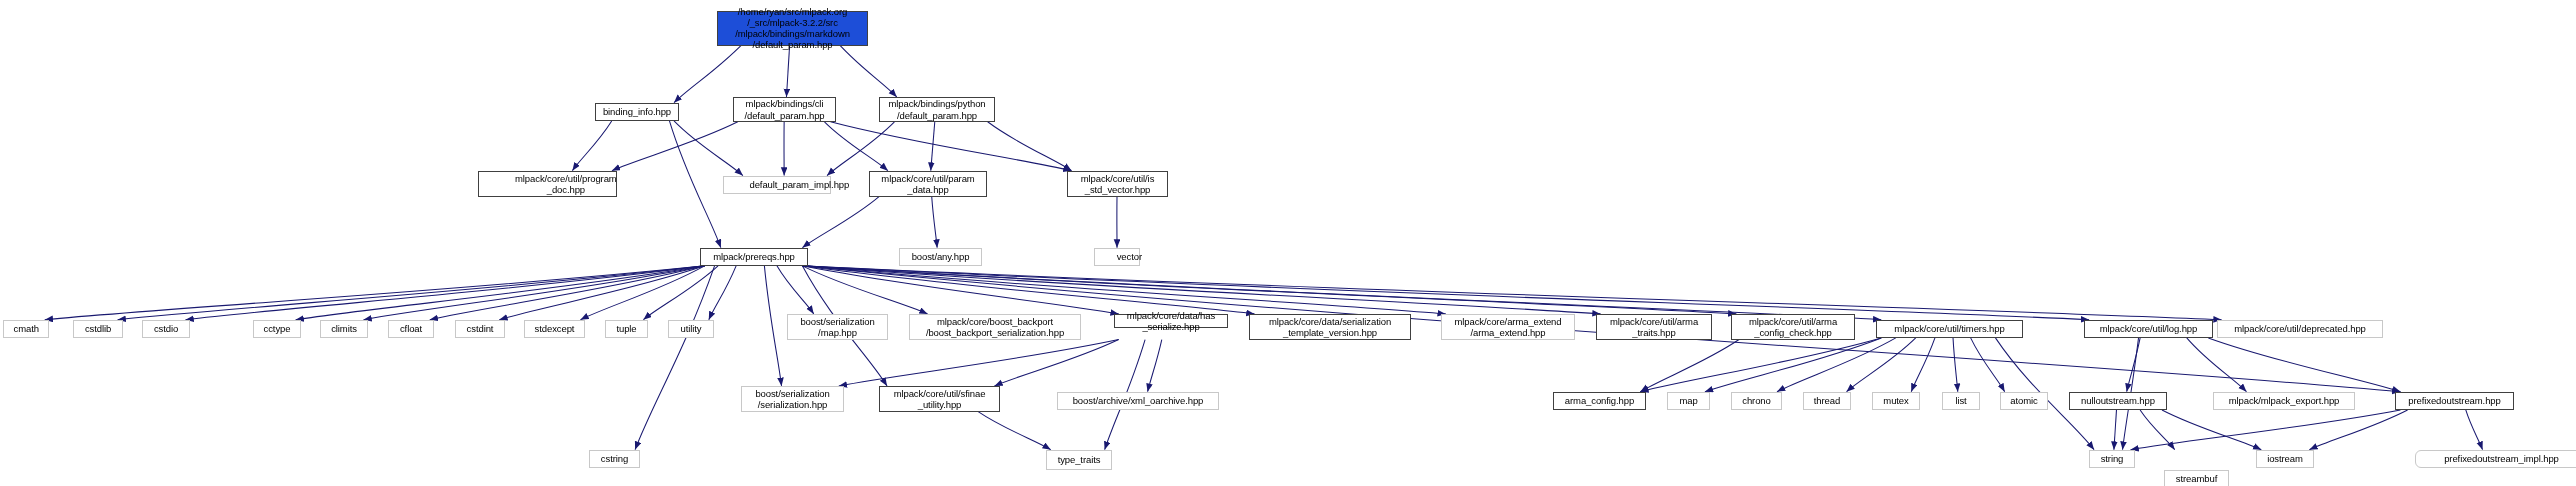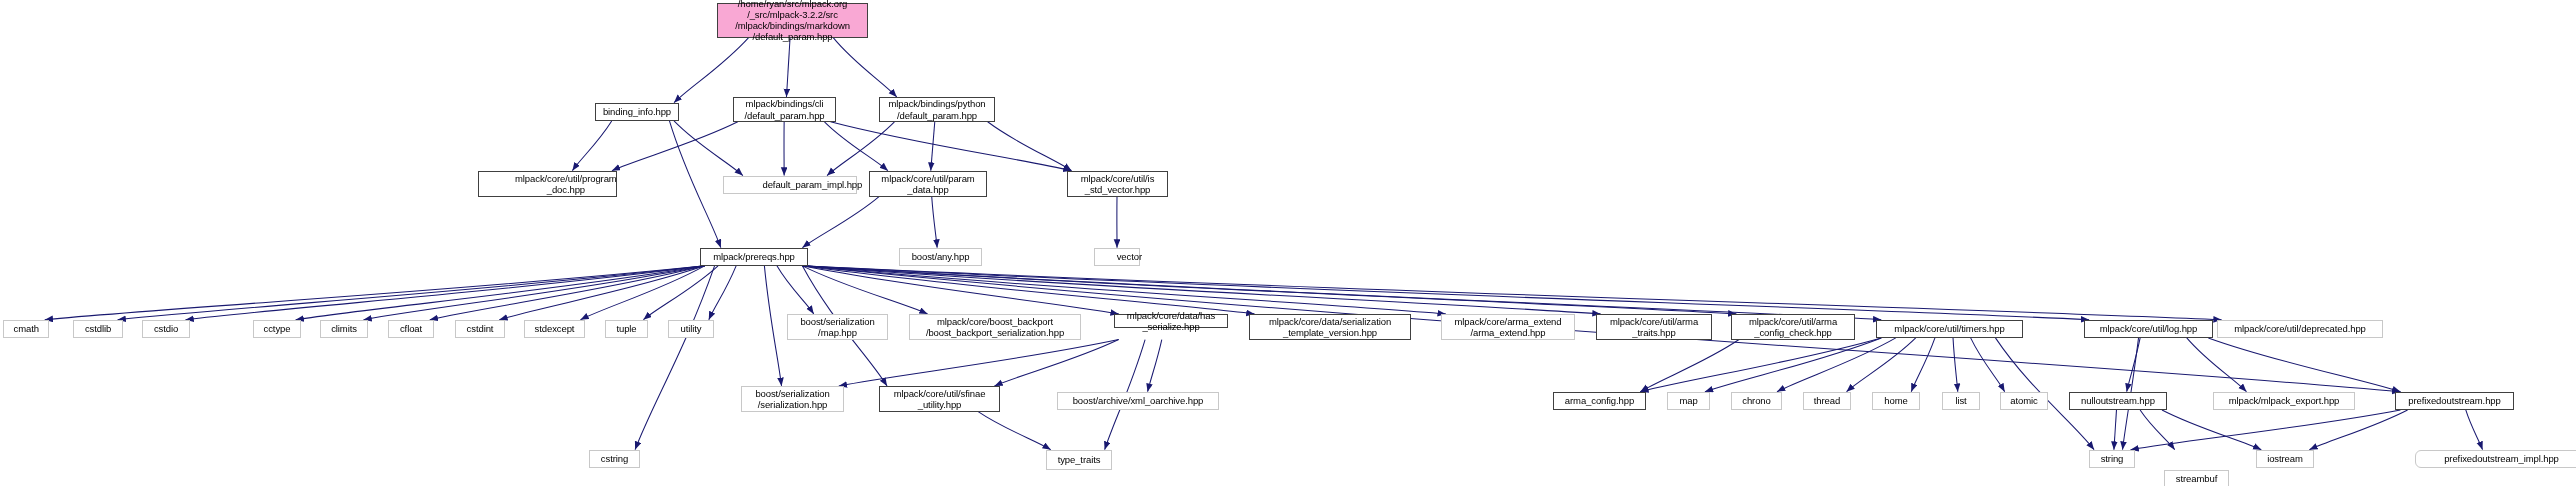--- a/index.html
+++ b/index.html
@@ -37,22 +37,23 @@
     line-height: 11.2px;
     letter-spacing: -0.1px;
     white-space: pre-line;
     padding: 0.8px 3.3px;
     z-index: 5;
   }
   .node.hdr {
     border: 1.3px solid #404040;
   }
   .node.root {
-    background: #f9a8d4;
+    background: #1d4ed8;
     border: 1.3px solid #404040;
+    margin-top: 8px;
   }
   .node.lite {
     border: 0.8px solid #c8c8c8;
   }
 </style>
 </head>
 <body>
 
 <div id="graph-root">
   <svg id="edge-layer" width="2576" height="487" viewBox="0 0 3111 588">
@@ -133,21 +134,21 @@
 /_src/mlpack-3.2.2/src
 /mlpack/bindings/markdown
 /default_param.hpp</div>
       <div class="node hdr" style="left: 595px; top: 103px; width: 84px; height: 18px;">binding_info.hpp</div>
       <div class="node hdr" style="left: 733px; top: 97px; width: 103px; height: 25px;">mlpack/bindings/cli
 /default_param.hpp</div>
       <div class="node hdr" style="left: 879px; top: 97px; width: 116px; height: 25px;">mlpack/bindings/python
 /default_param.hpp</div>
       <div class="node hdr" style="left: 478px; top: 171px; width: 139px; height: 26px; padding-left: 40px;">mlpack/core/util/program
 _doc.hpp</div>
-      <div class="node lite" style="left: 723px; top: 176px; width: 134px; height: 18px; padding-left: 48px;">default_param_impl.hpp</div>
+      <div class="node lite" style="left: 723px; top: 176px; width: 108px; height: 18px; padding-left: 48px;">default_param_impl.hpp</div>
       <div class="node hdr" style="left: 869px; top: 171px; width: 118px; height: 26px;">mlpack/core/util/param
 _data.hpp</div>
       <div class="node hdr" style="left: 1067px; top: 171px; width: 101px; height: 26px;">mlpack/core/util/is
 _std_vector.hpp</div>
       <div class="node hdr" style="left: 700px; top: 248px; width: 108px; height: 18px;">mlpack/prereqs.hpp</div>
       <div class="node lite" style="left: 899px; top: 248px; width: 83px; height: 18px;">boost/any.hpp</div>
       <div class="node lite" style="left: 1094px; top: 248px; width: 46px; height: 18px; padding-left: 28px;">vector</div>
       <div class="node lite" style="left: 3.3px; top: 320px; width: 46px; height: 18px;">cmath</div>
       <div class="node lite" style="left: 73px; top: 320px; width: 50px; height: 18px;">cstdlib</div>
       <div class="node lite" style="left: 142px; top: 320px; width: 48px; height: 18px;">cstdio</div>
@@ -177,21 +178,21 @@
       <div class="node lite" style="left: 2217px; top: 320px; width: 166px; height: 18px;">mlpack/core/util/deprecated.hpp</div>
       <div class="node lite" style="left: 741px; top: 386px; width: 103px; height: 26px;">boost/serialization
 /serialization.hpp</div>
       <div class="node hdr" style="left: 879px; top: 386px; width: 121px; height: 26px;">mlpack/core/util/sfinae
 _utility.hpp</div>
       <div class="node lite" style="left: 1057px; top: 392px; width: 162px; height: 18px;">boost/archive/xml_oarchive.hpp</div>
       <div class="node hdr" style="left: 1553px; top: 392px; width: 93px; height: 18px;">arma_config.hpp</div>
       <div class="node lite" style="left: 1667px; top: 392px; width: 43px; height: 18px;">map</div>
       <div class="node lite" style="left: 1731px; top: 392px; width: 51px; height: 18px;">chrono</div>
       <div class="node lite" style="left: 1803px; top: 392px; width: 48px; height: 18px;">thread</div>
-      <div class="node lite" style="left: 1872px; top: 392px; width: 48px; height: 18px;">home</div>
+      <div class="node lite" style="left: 1872px; top: 392px; width: 48px; height: 18px;">mutex</div>
       <div class="node lite" style="left: 1942px; top: 392px; width: 38px; height: 18px; text-align: right;">list</div>
       <div class="node lite" style="left: 2000px; top: 392px; width: 48px; height: 18px;">atomic</div>
       <div class="node hdr" style="left: 2069px; top: 392px; width: 98px; height: 18px;">nulloutstream.hpp</div>
       <div class="node lite" style="left: 2213px; top: 392px; width: 142px; height: 18px;">mlpack/mlpack_export.hpp</div>
       <div class="node hdr" style="left: 2395px; top: 392px; width: 119px; height: 18px;">prefixedoutstream.hpp</div>
       <div class="node lite" style="left: 589px; top: 450px; width: 51px; height: 18px;">cstring</div>
       <div class="node lite" style="left: 1046px; top: 450px; width: 66px; height: 20px;">type_traits</div>
       <div class="node lite" style="left: 2089px; top: 450px; width: 46px; height: 18px;">string</div>
       <div class="node lite" style="left: 2164px; top: 470px; width: 65px; height: 18px;">streambuf</div>
       <div class="node lite" style="left: 2256px; top: 450px; width: 58px; height: 18px;">iostream</div>

